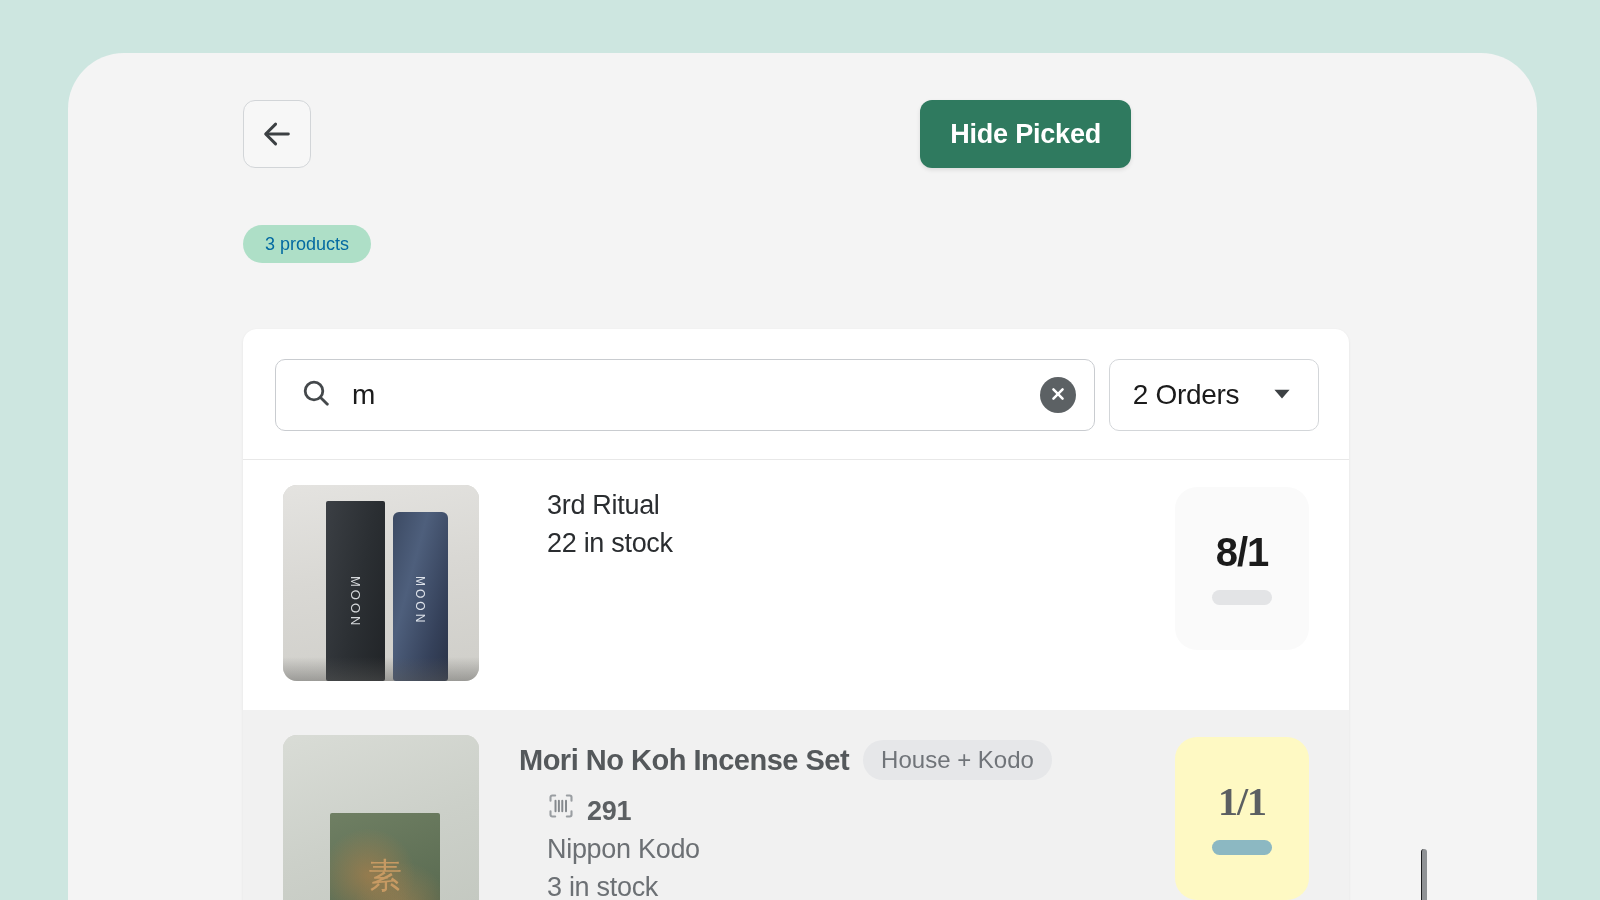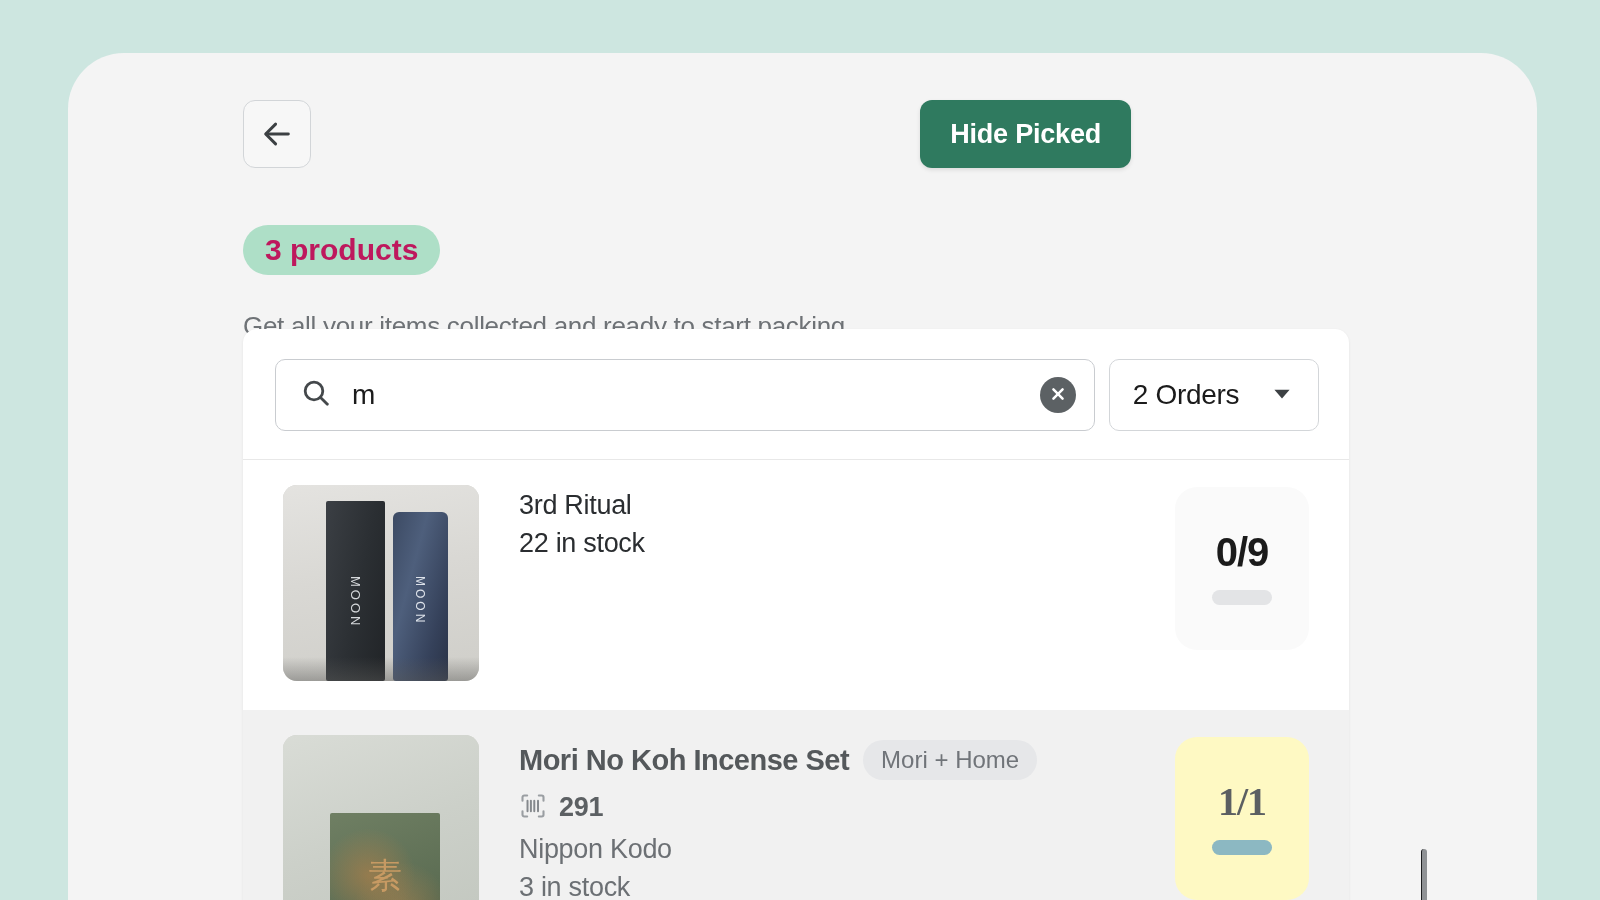--- a/index.html
+++ b/index.html
@@ -90,23 +90,23 @@
   .page-title {
     font-size: 42px;
     font-weight: 700;
     color: #1b1b1b;
     letter-spacing: -1px;
     line-height: 1;
   }
 
   .count-badge {
     background: #aedfc7;
-    color: #be185d;
-    font-size: 30px;
-    font-weight: 700;
+    color: #0369a1;
+    font-size: 18px;
+    font-weight: 400;
     padding: 10px 22px;
     border-radius: 999px;
     line-height: 1;
     white-space: nowrap;
   }
 
   .page-subtitle {
     position: absolute;
     left: 175px;
     top: 258px;
@@ -324,22 +324,23 @@
     white-space: nowrap;
   }
   .picked .tag-badge { background: #e6e7e9; color: #707479; }
 
   .meta-line {
     font-size: 27px;
     color: #2a2d30;
     letter-spacing: -0.3px;
     margin-bottom: 7px;
     display: flex;
-    align-items: flex-start;
+    align-items: flex-end;
     gap: 12px;
+    margin-left: 28px;
   }
   .picked .meta-line { color: #6c7074; }
 
   .sku-line {
     font-size: 23px;
     color: #9a9ea2;
     letter-spacing: -0.2px;
     margin-top: 6px;
   }
 
@@ -413,21 +414,20 @@
             <polyline points="11 5 4 12 11 19"></polyline>
           </svg>
         </span>
       </div>
       <button class="hide-picked-button">Hide Picked</button>
     </div>
 
     <div class="title-row">
       <div class="count-badge">3 products</div>
     </div>
-    <div class="page-subtitle">Get all your items collected and ready to start packing</div>
 
     <div class="list-card">
 
       <div class="search-section">
         <div class="search-field">
           <span class="search-icon">
             <svg width="32" height="32" viewBox="0 0 24 24" fill="none" stroke="#44484b" stroke-width="2.1" stroke-linecap="round">
               <circle cx="10.5" cy="10.5" r="6.6"></circle>
               <line x1="15.4" y1="15.4" x2="20.5" y2="20.5"></line>
             </svg>
@@ -465,36 +465,36 @@
         <div class="product-info">
           <div class="meta-line">
             <span>3rd Ritual</span>
           </div>
           <div class="meta-line">
             <span>22 in stock</span>
           </div>
         </div>
 
         <div class="count-tile">
-          <div class="count-text">0/9</div>
+          <div class="count-text">8/1</div>
           <div class="progress-pill"></div>
         </div>
       </div>
 
       <div class="product-row picked">
         <div class="thumb">
           <div class="photo-incense">
             <div class="pkg"></div>
           </div>
         </div>
 
         <div class="product-info">
           <div class="name-line">
             <span class="product-name">Mori No Koh Incense Set</span>
-            <span class="tag-badge">Mori + Home</span>
+            <span class="tag-badge">House + Kodo</span>
           </div>
           <div class="meta-line">
             <span class="barcode-icon">
               <svg width="28" height="28" viewBox="0 0 24 24" fill="none" stroke="#9a9ea2" stroke-width="1.8">
                 <path d="M3 7.5V4.5a1.5 1.5 0 0 1 1.5-1.5H7" stroke-linecap="round"></path>
                 <path d="M17 3h2.5A1.5 1.5 0 0 1 21 4.5v3" stroke-linecap="round"></path>
                 <path d="M21 16.5v3a1.5 1.5 0 0 1-1.5 1.5H17" stroke-linecap="round"></path>
                 <path d="M7 21H4.5A1.5 1.5 0 0 1 3 19.5v-3" stroke-linecap="round"></path>
                 <g stroke="#85898d" stroke-width="1.7" stroke-linecap="round">
                   <line x1="7.3" y1="7.5" x2="7.3" y2="16.5"></line>

